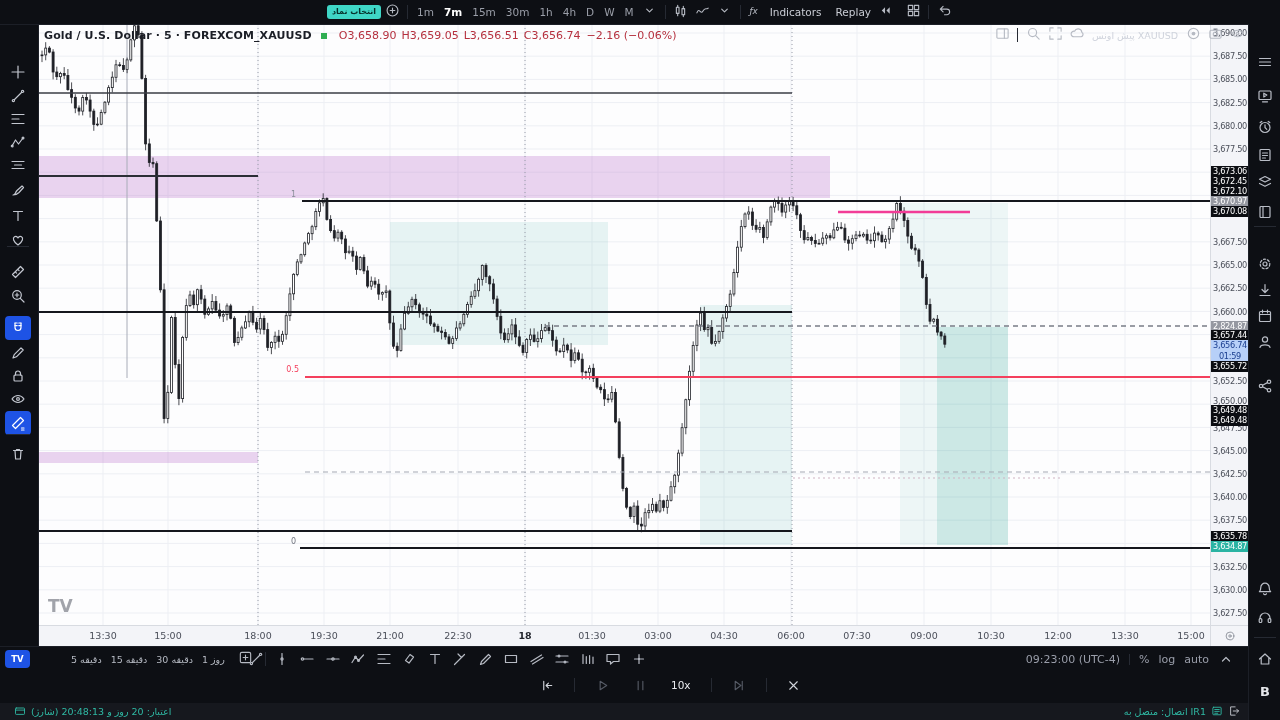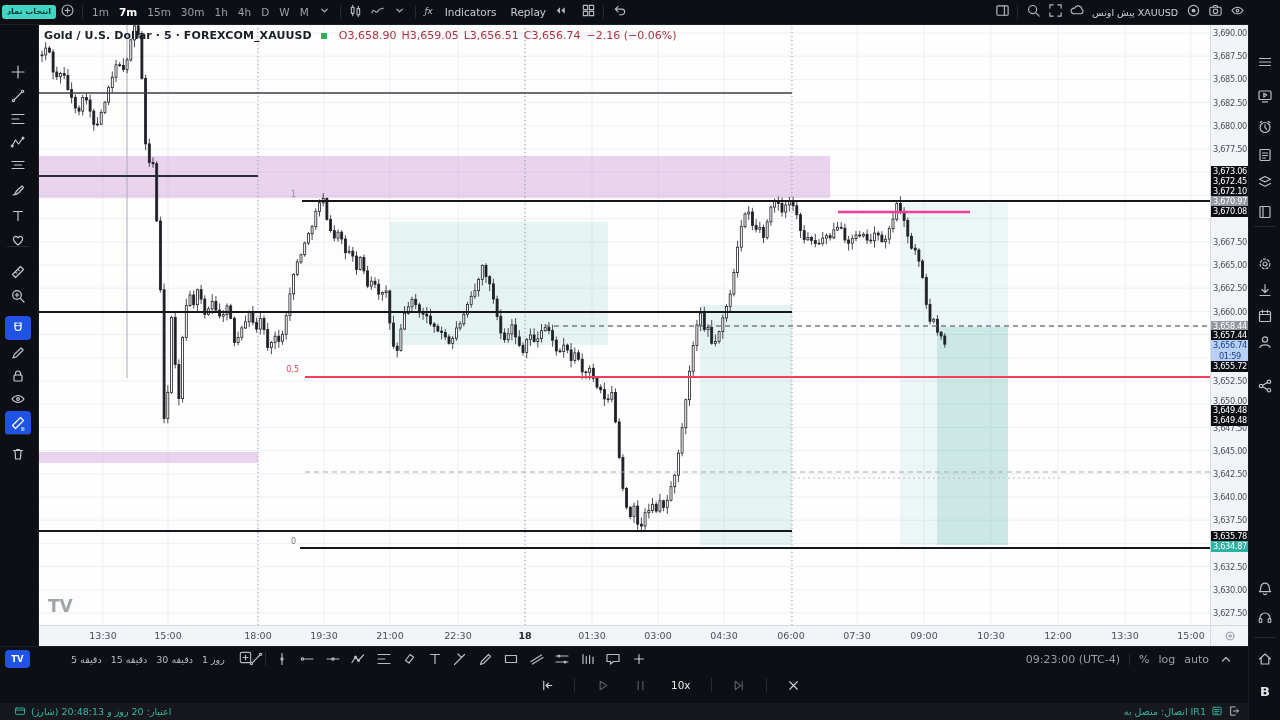--- a/index.html
+++ b/index.html
@@ -1,20 +1,20 @@
 <!DOCTYPE html>
 <html lang="en"><head>
 <meta charset="utf-8">
 <style>
   html,body{margin:0;padding:0;background:#07080c;}
   #root{position:relative;width:1280px;height:720px;overflow:hidden;
         font-family:"DejaVu Sans",sans-serif;background:#0d0f14;-webkit-font-smoothing:antialiased;}
   
   #topbar{position:absolute;left:0;top:0;width:1280px;height:24px;background:#0d0f14;
-          border-bottom:1px solid #1c1f27;display:flex;align-items:center;z-index:30;color:#c9ccd4;}
+          border-bottom:1px solid #1c1f27;display:flex;align-items:center;z-index:30;color:#c9ccd4;flex-direction:column;}
   .tb-group{display:flex;align-items:center;height:100%;}
   #symbol-btn{margin-left:2px;background:#3fd6c6;color:#07312c;font-size:8px;font-weight:bold;
               border-radius:3px;padding:3px 5px;line-height:1;cursor:pointer;white-space:nowrap;}
   .tb-icon{width:22px;height:22px;display:flex;align-items:center;justify-content:center;color:#b6bac3;cursor:pointer;}
   .tb-icon svg{width:15px;height:15px;}
   .tb-sep{width:1px;height:14px;background:#262a33;margin:0 4px;}
   .tf{font-size:10.5px;color:#9b9fa9;padding:0 5px;cursor:pointer;line-height:24px;}
   .tf.active{color:#ffffff;font-weight:bold;}
   .tb-label{font-size:10.5px;color:#c9ccd4;cursor:pointer;padding:0 3px;white-space:nowrap;}
   #account-label{font-size:9.5px;color:#cfd3dc;direction:rtl;white-space:nowrap;padding:0 4px;}
@@ -621,21 +621,21 @@
       <div class="ptick" style="top: 467.5px;">3,640.00</div>
       <div class="ptick" style="top: 490.5px;">3,637.50</div>
       <div class="ptick" style="top: 537.5px;">3,632.50</div>
       <div class="ptick" style="top: 560.5px;">3,630.00</div>
       <div class="ptick" style="top: 583.5px;">3,627.50</div>
       <div class="plabel" style="top: 141.5px; background: rgb(11, 13, 18);">3,673.06</div>
       <div class="plabel" style="top: 151.5px; background: rgb(11, 13, 18);">3,672.45</div>
       <div class="plabel" style="top: 161.5px; background: rgb(11, 13, 18);">3,672.10</div>
       <div class="plabel" style="top: 171.5px; background: rgb(149, 152, 161);">3,670.97</div>
       <div class="plabel" style="top: 181.5px; background: rgb(11, 13, 18);">3,670.08</div>
-      <div class="plabel" style="top: 296.5px; background: rgb(149, 152, 161);">3,658.44</div>
+      <div class="plabel" style="top: 296.5px; background: rgb(149, 152, 161);">2,824.87</div>
       <div class="plabel" style="top: 305.5px; background: rgb(11, 13, 18);">3,657.44</div>
       <div class="plabel" style="top: 315.5px; background: rgb(183, 208, 248); color: rgb(26, 62, 143);">3,656.74</div>
       <div class="plabel" style="top: 326.5px; background: rgb(183, 208, 248); color: rgb(26, 62, 143);">01:59</div>
       <div class="plabel" style="top: 336.5px; background: rgb(11, 13, 18);">3,655.72</div>
       <div class="plabel" style="top: 380.5px; background: rgb(11, 13, 18);">3,649.48</div>
       <div class="plabel" style="top: 390.5px; background: rgb(11, 13, 18);">3,649.48</div>
       <div class="plabel" style="top: 506.5px; background: rgb(11, 13, 18);">3,635.78</div>
       <div class="plabel" style="top: 516.5px; background: rgb(42, 179, 163);">3,634.87</div>
     </div>
   <div id="axis-corner">

